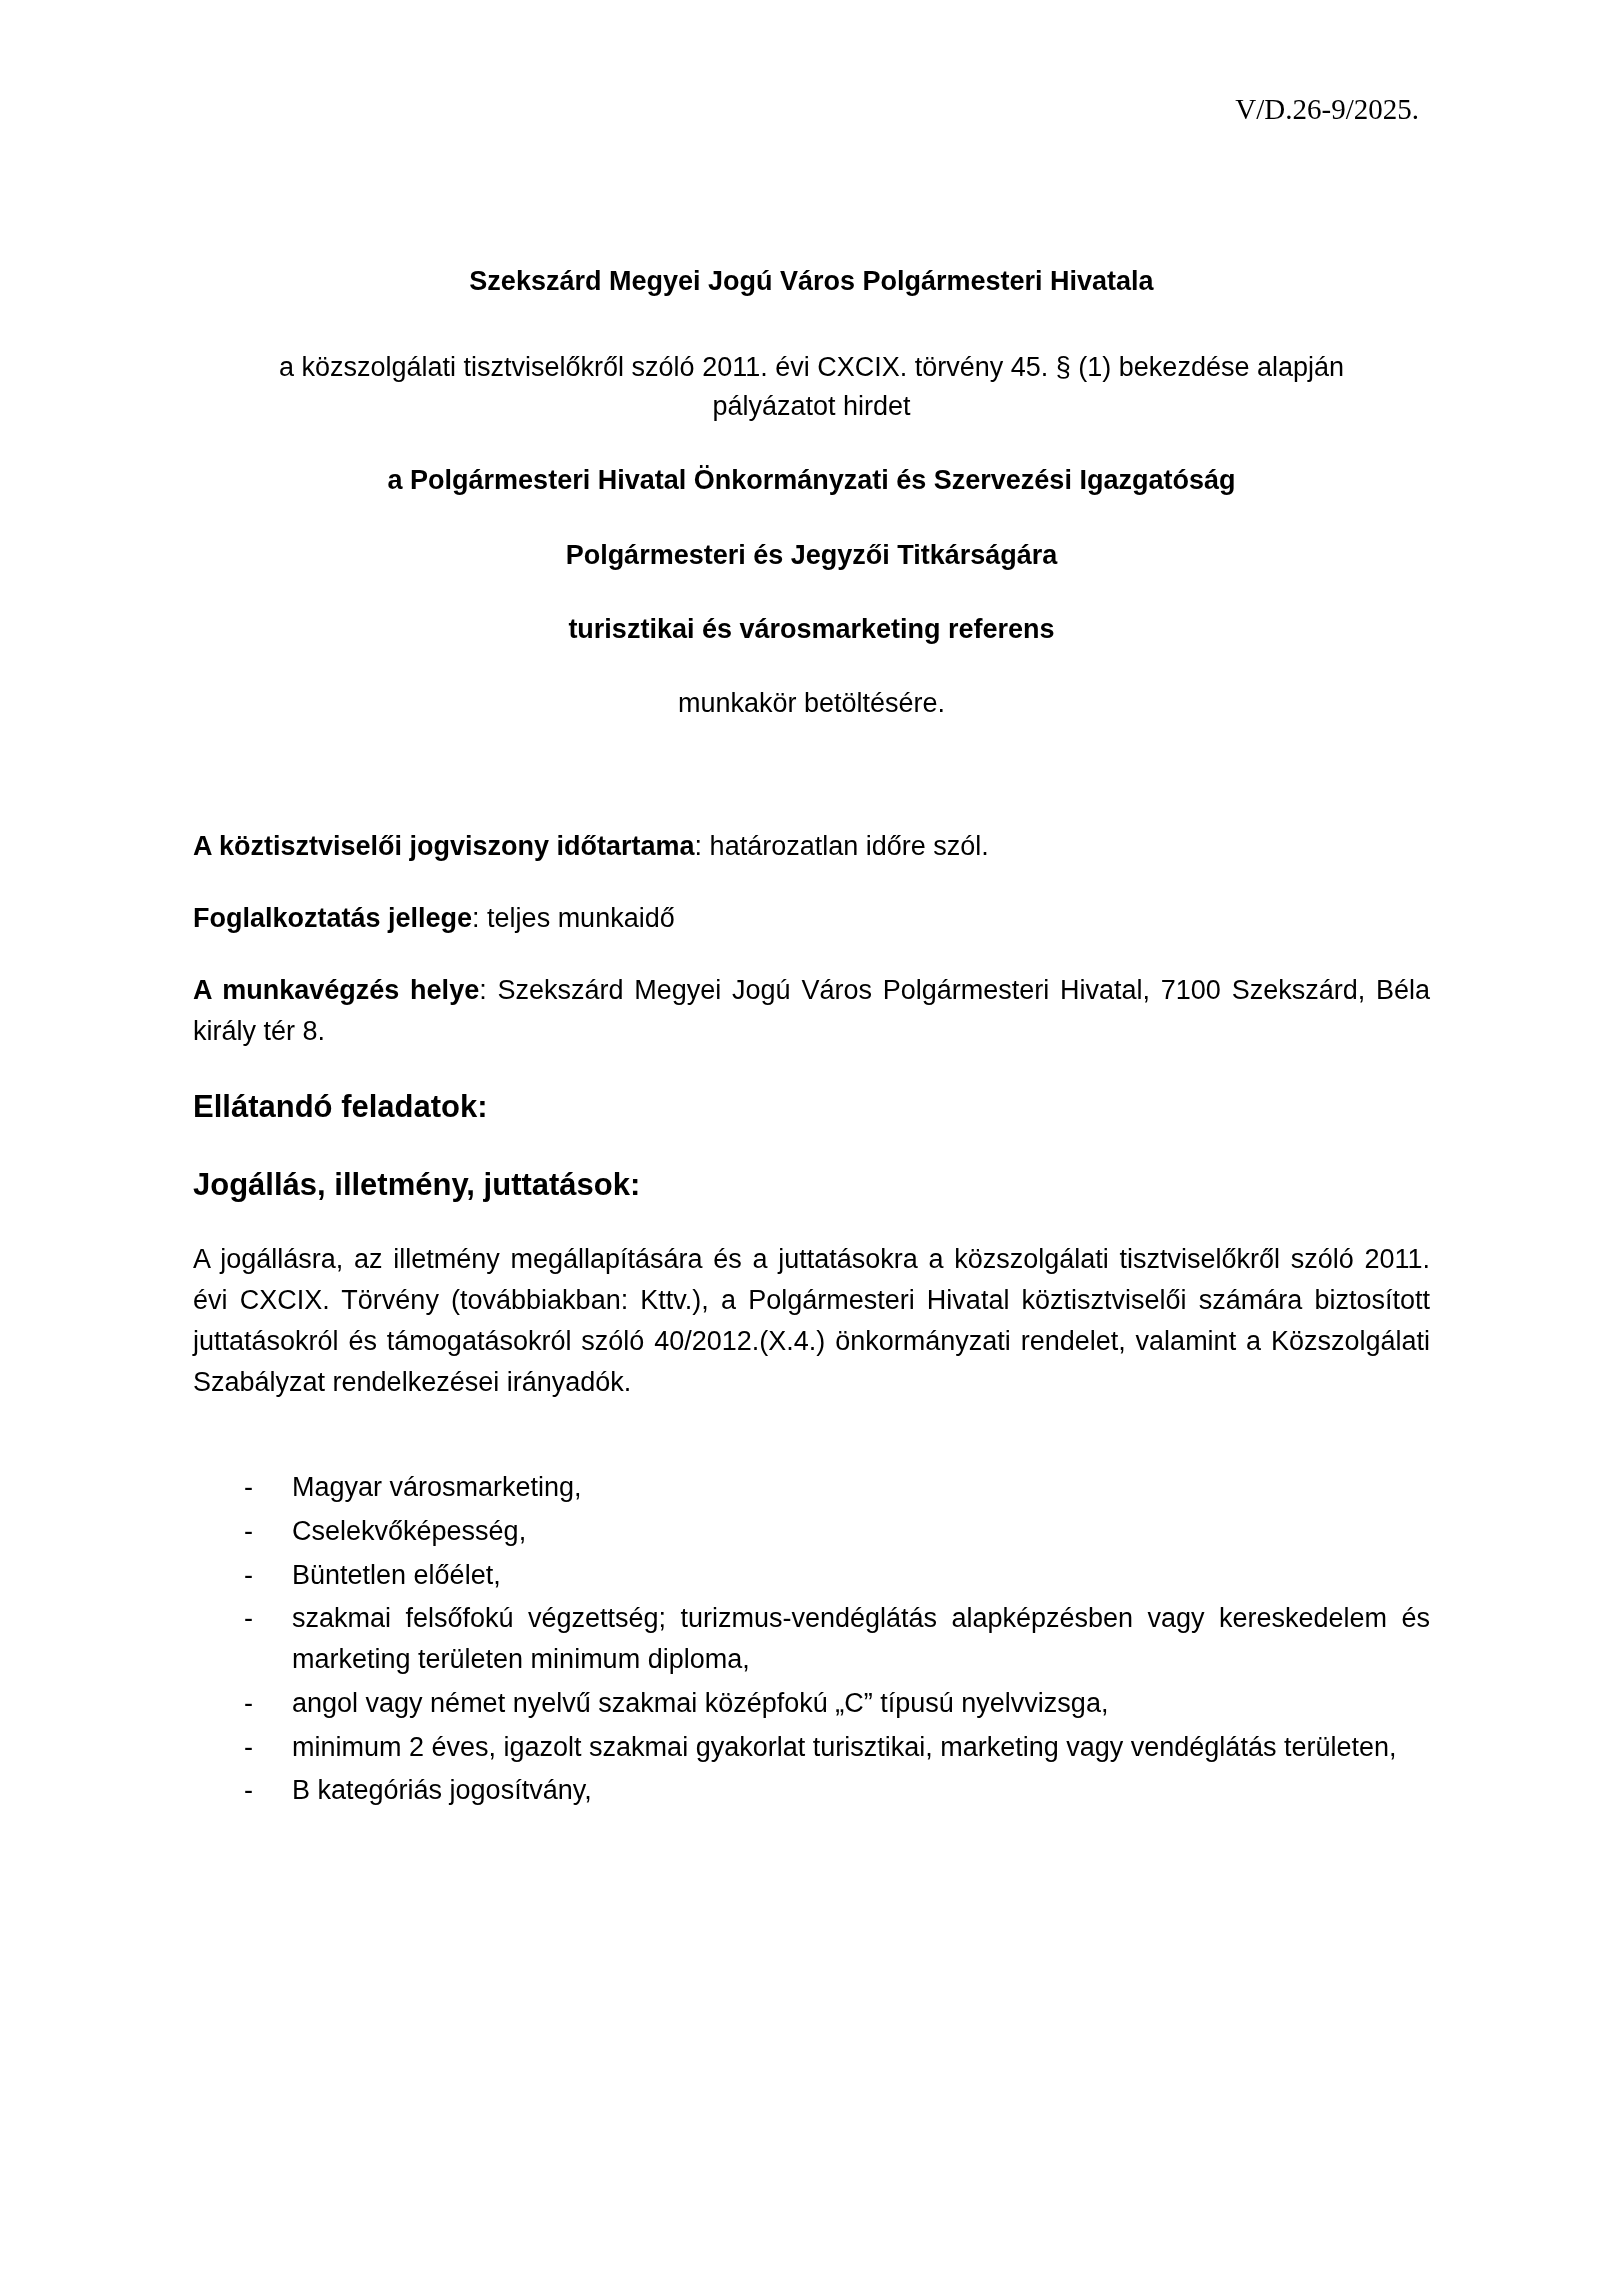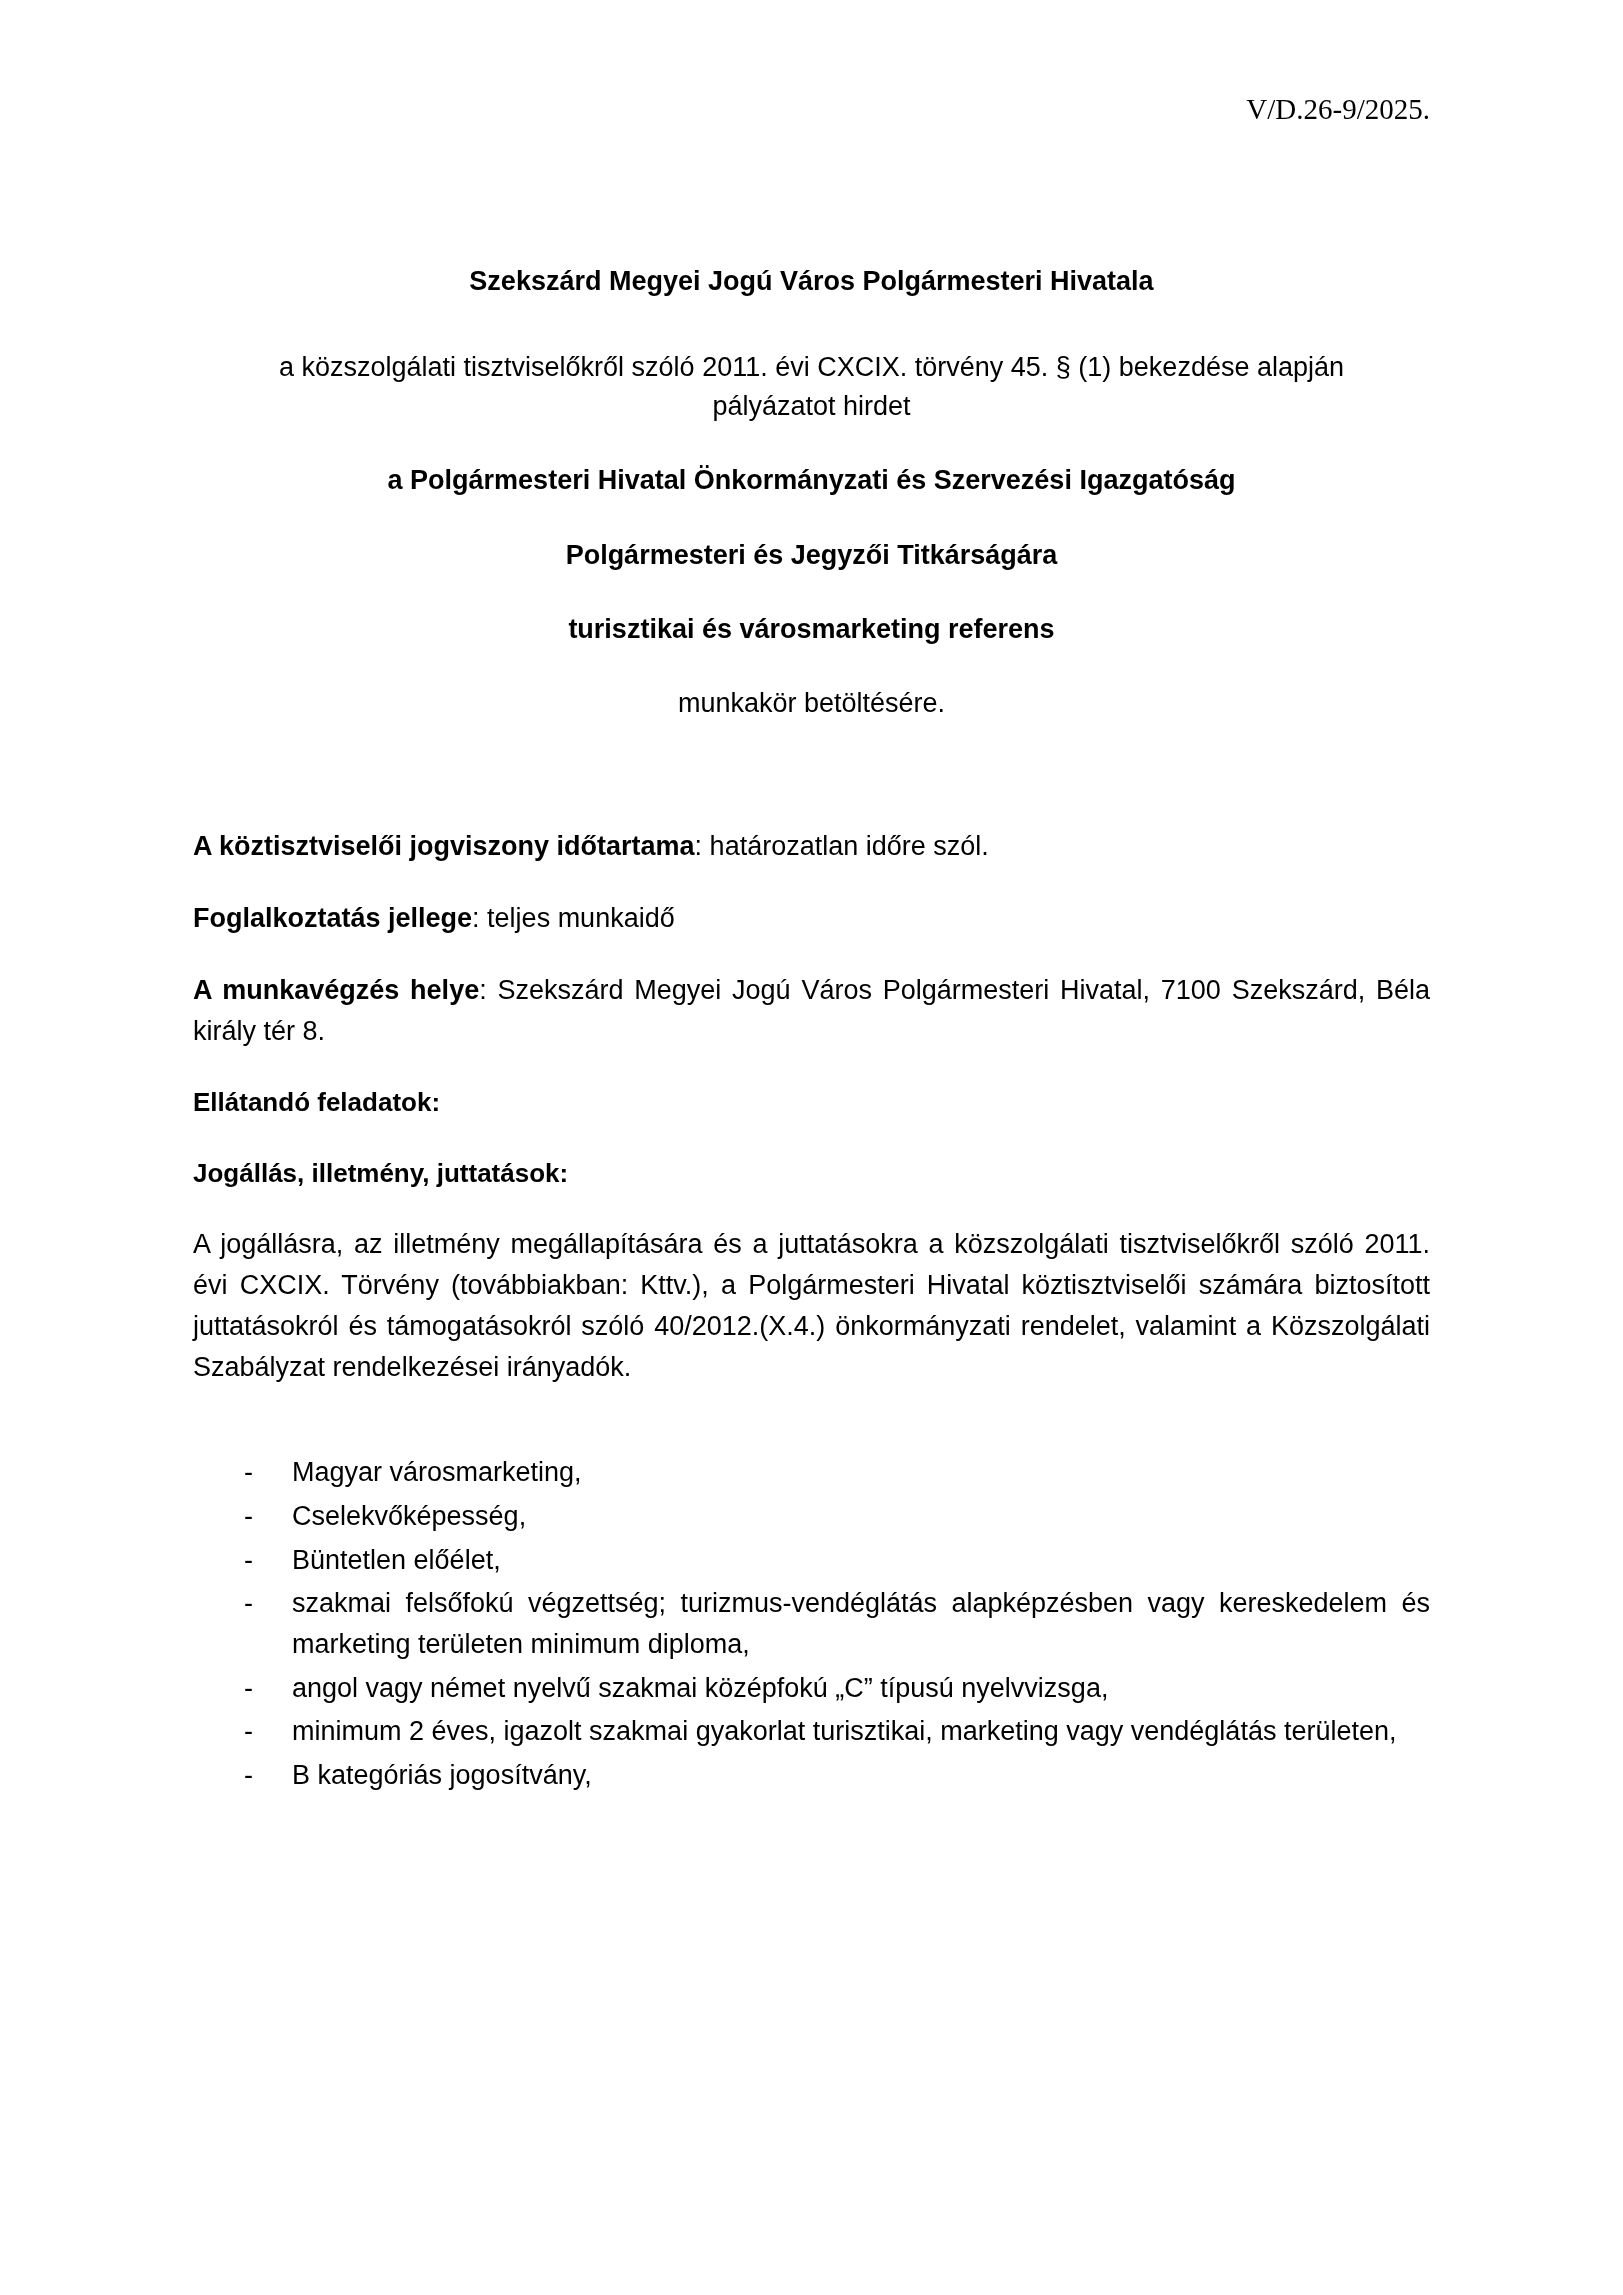--- a/index.html
+++ b/index.html
@@ -22,21 +22,21 @@
     left: 193px;
     top: 0;
     width: 1237px;      
     font-family: "Liberation Sans", sans-serif;
     color: #000000;
   }
 
   
   .doc-ref {
     position: absolute;
-    right: 0;
+    right: 11px;
     top: 92px;
     font-family: "Liberation Serif", serif;
     font-size: 29px;
     line-height: 1.2;
     text-align: right;
     white-space: nowrap;
   }
 
   
   .center-block {
@@ -66,21 +66,21 @@
     margin: 0 0 31px 0;
     font-size: 27px;
     line-height: 1.52;
     text-align: justify;
     text-justify: inter-word;
   }
   p.para.flush { text-align: left; }
   .lbl { font-weight: bold; }
   h3.heading {
     margin: 0 0 31px 0;
-    font-size: 26px;
+    font-size: 31px;
     line-height: 1.52;
     font-weight: bold;
     text-align: left;
   }
   .spacer-block { height: 33px; }
 
   
   ul.dash-list {
     list-style: none;
     margin: 0;

